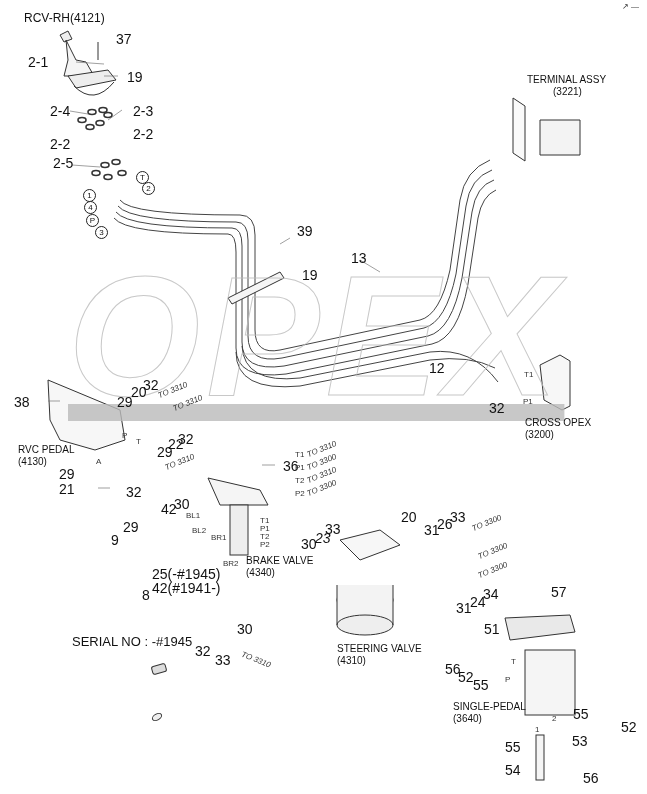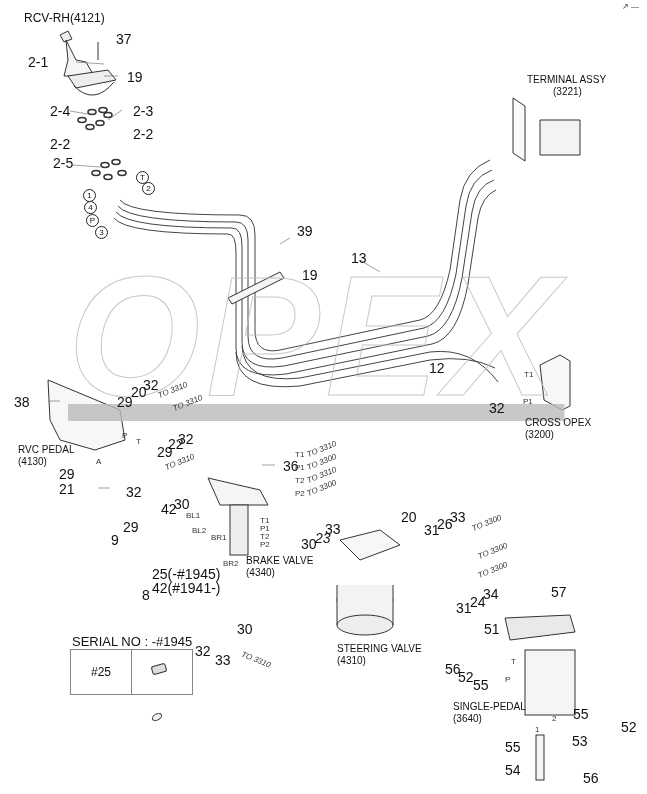--- a/index.html
+++ b/index.html
@@ -217,18 +217,14 @@
 <div class="lbl to" style="left:309px;top:477px;">TO 3310</div>
 <div class="lbl to" style="left:309px;top:490px;">TO 3300</div>
 <div class="lbl to" style="left:240px;top:650px;transform:rotate(22deg);">TO 3310</div>
 <div class="lbl to" style="left:474px;top:525px;">TO 3300</div>
 <div class="lbl to" style="left:480px;top:553px;">TO 3300</div>
 <div class="lbl to" style="left:480px;top:572px;">TO 3300</div>
 
 <div class="serial-title lbl">SERIAL NO : -#1945</div>
 <table class="serial">
   <tbody>
-  <tr>
-    <td>#25</td>
-    <td></td>
-  </tr>
 </tbody>
   </table>
 
 </body></html>

